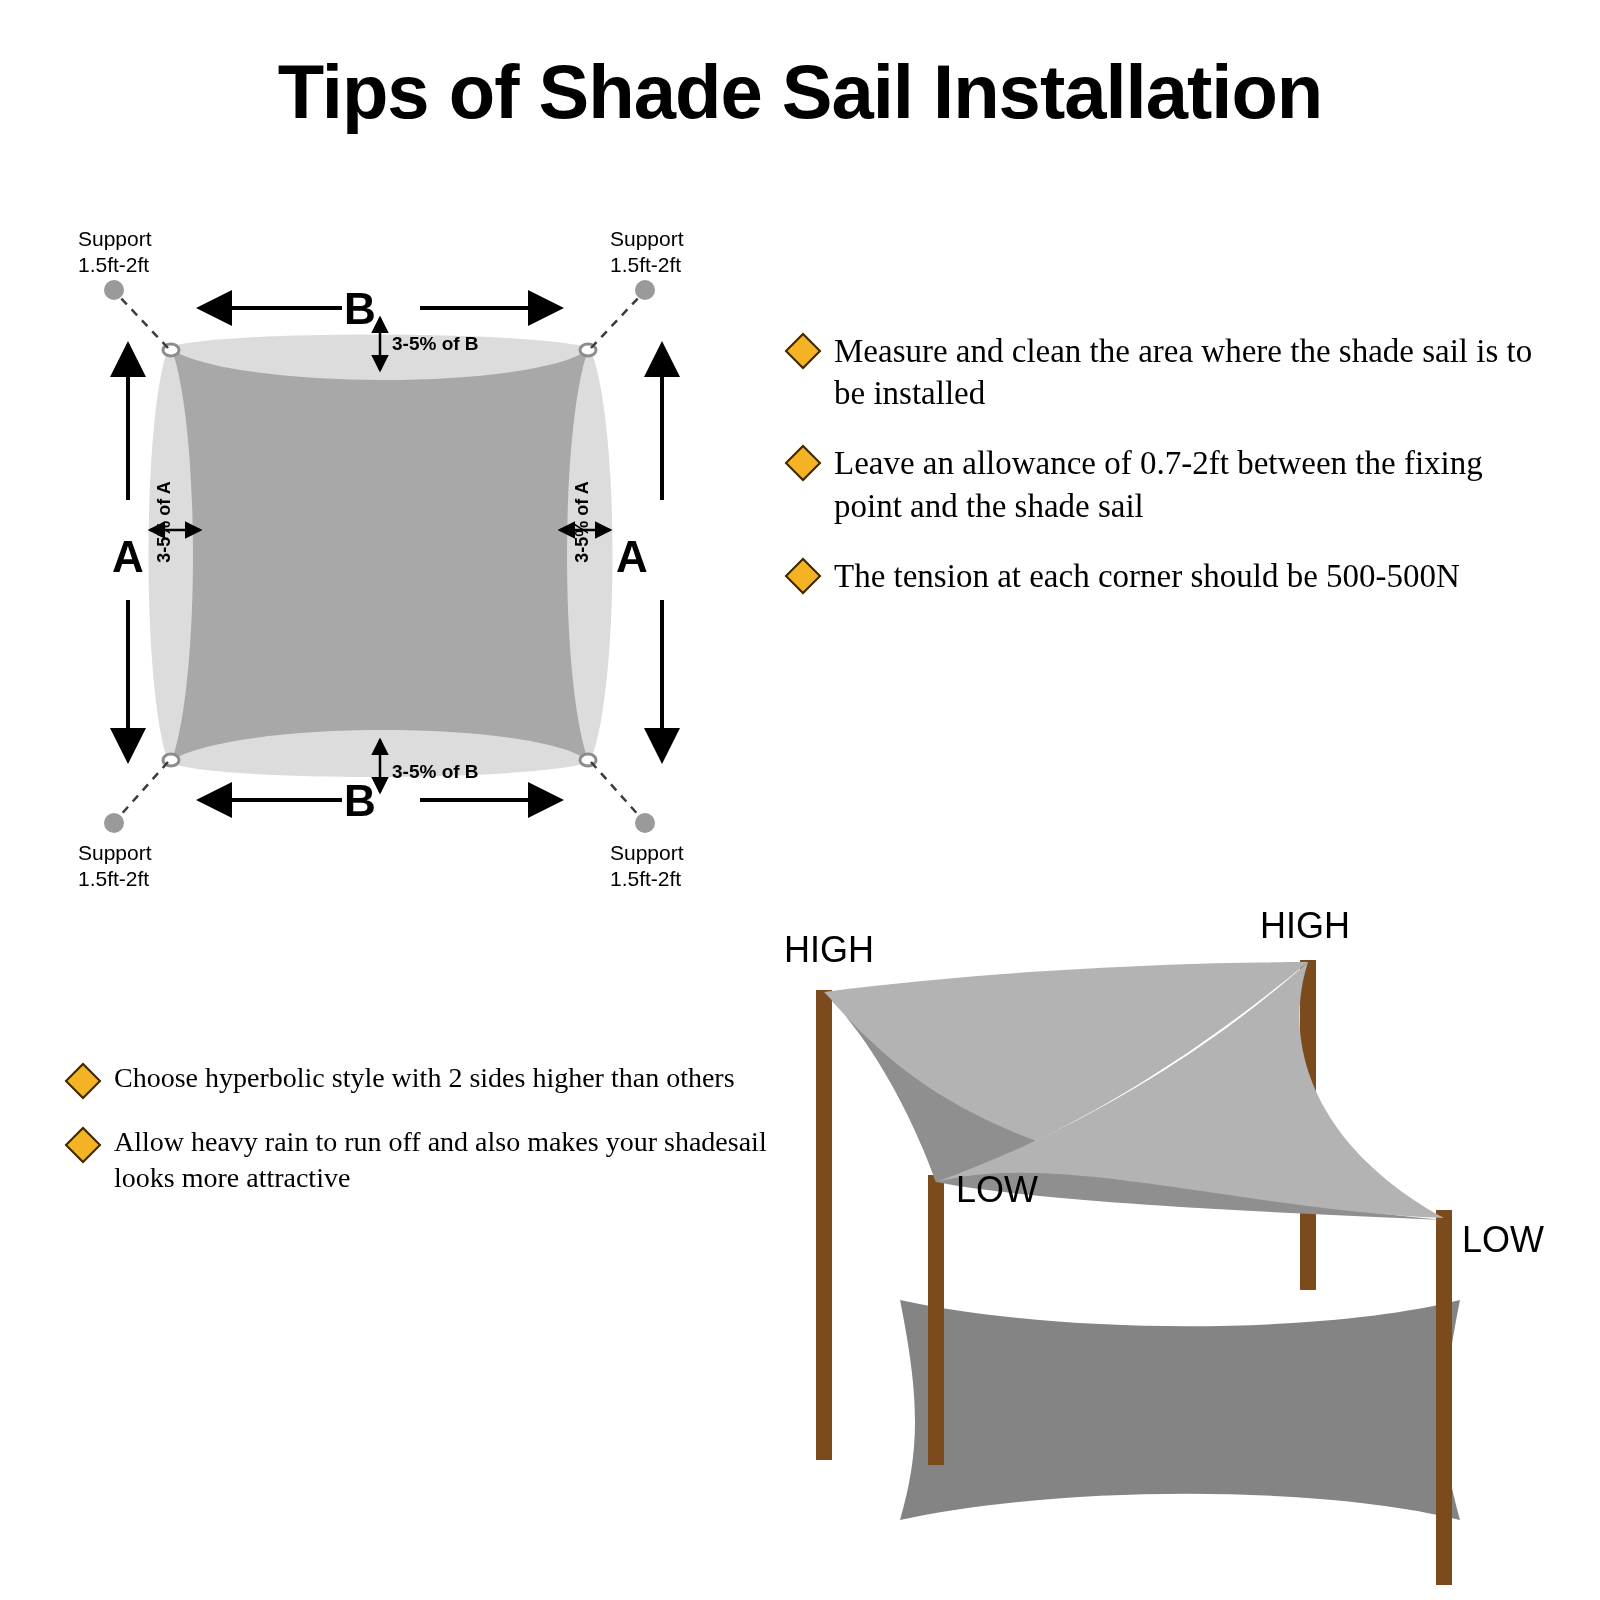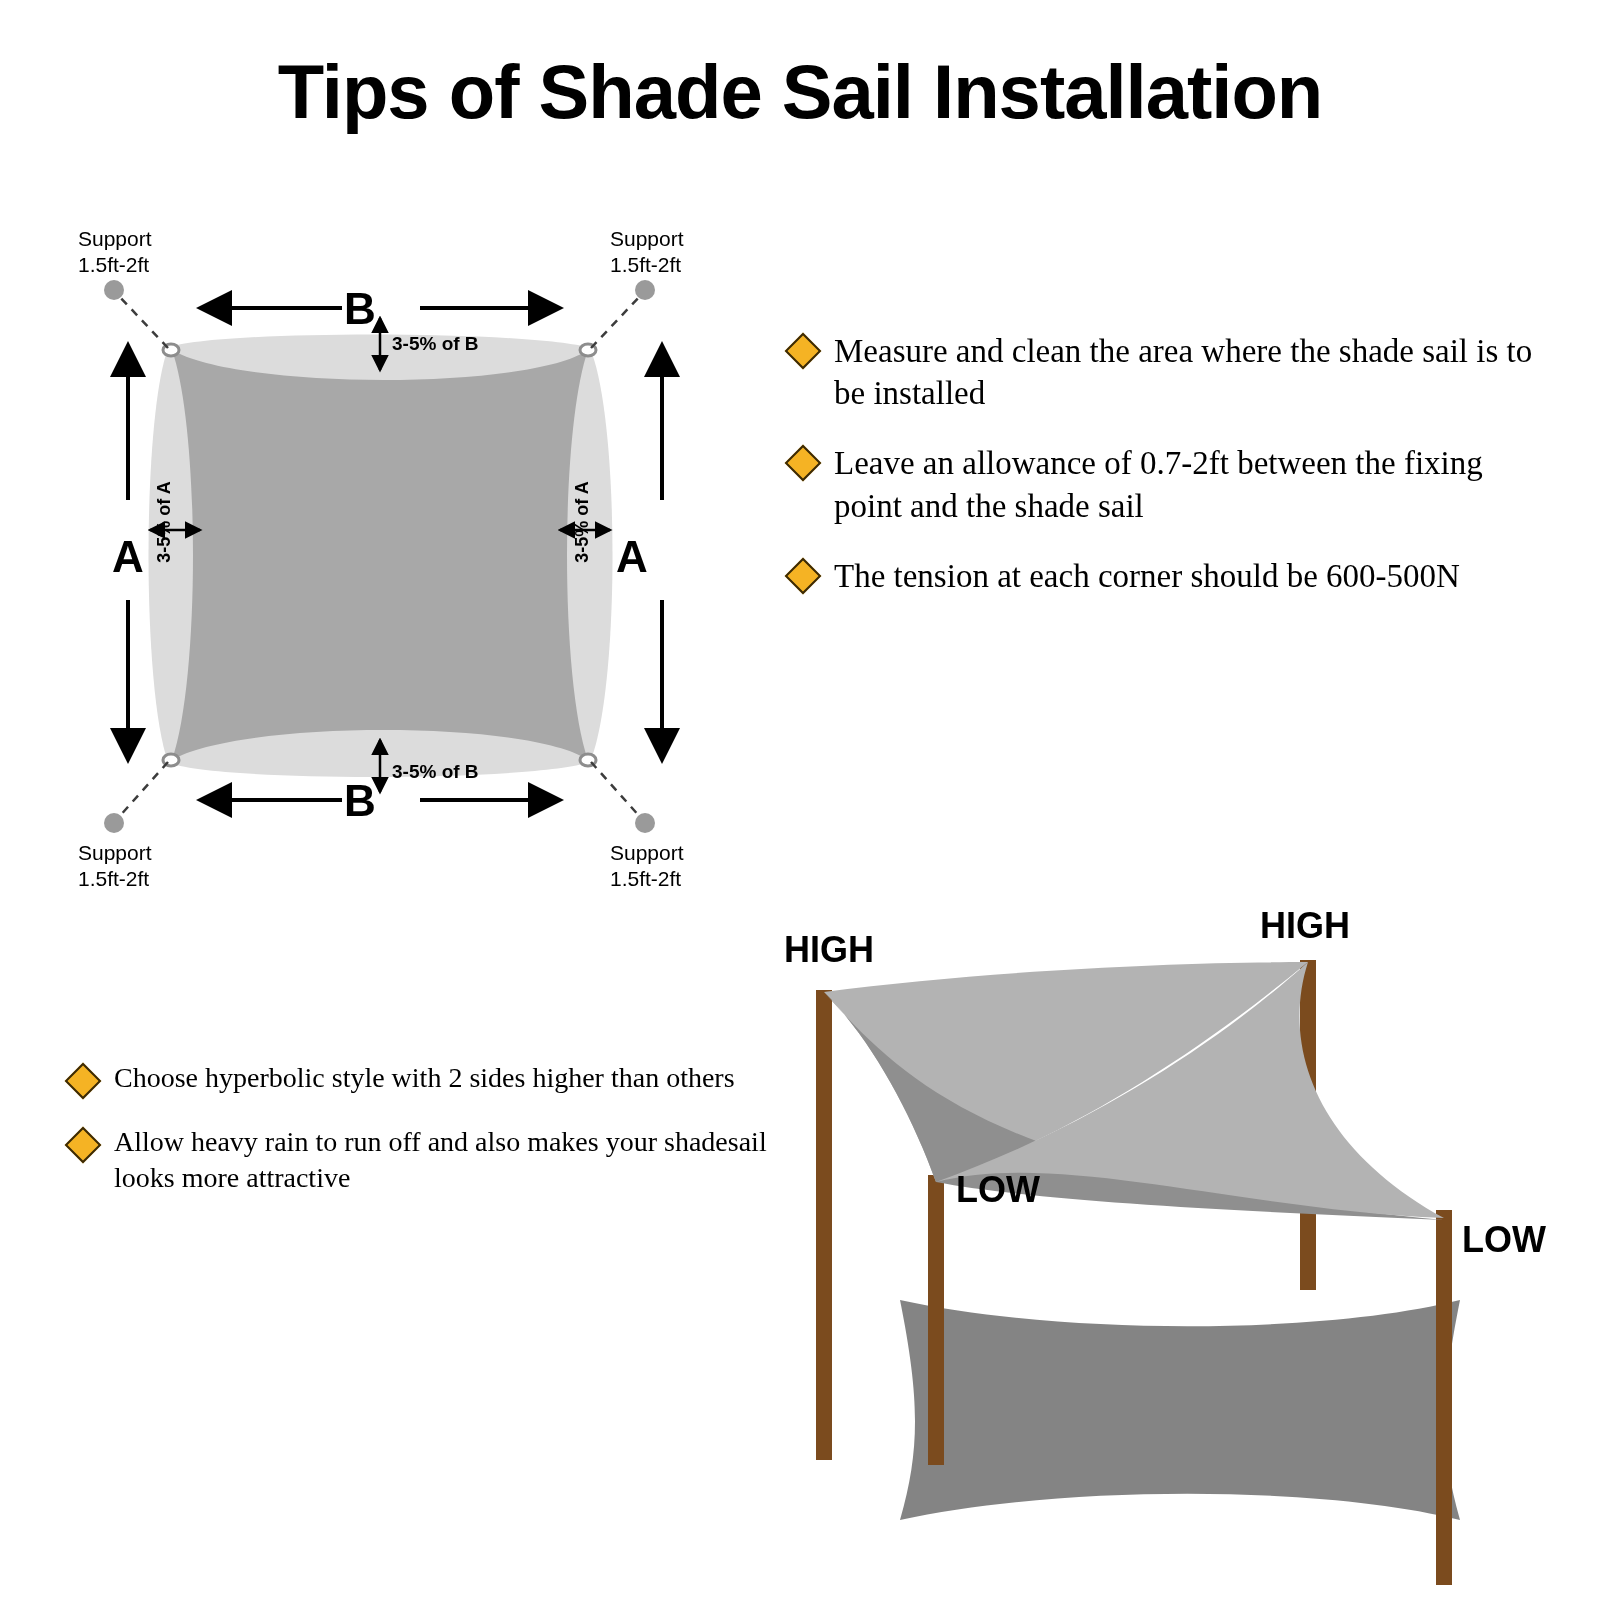--- a/index.html
+++ b/index.html
@@ -75,21 +75,20 @@
   }
   .bullets-bottom .bullet-text { font-size: 28px; }
 
   
   .diagram-bottom {
     position: absolute;
     left: 760px;
     top: 910px;
     width: 840px;
     height: 690px;
-    font-weight: bold;
   }
   .diagram-bottom svg { display: block; }
 </style>
 </head>
 <body>
 
 <div class="page-title">Tips of Shade Sail Installation</div>
 
 <div class="diagram-top">
   <svg width="720" height="700" viewBox="0 0 720 700" xmlns="http://www.w3.org/2000/svg">
@@ -196,21 +195,21 @@
   <div class="bullet">
     <span class="bullet-marker"></span>
     <span class="bullet-text">Measure and clean the area where the shade sail is to be installed</span>
   </div>
   <div class="bullet">
     <span class="bullet-marker"></span>
     <span class="bullet-text">Leave an allowance of 0.7-2ft between the fixing point and the shade sail</span>
   </div>
   <div class="bullet">
     <span class="bullet-marker"></span>
-    <span class="bullet-text">The tension at each corner should be 600-500N</span>
+    <span class="bullet-text">The tension at each corner should be 500-500N</span>
   </div>
 </div>
 
 <div class="bullet-list bullets-bottom">
   <div class="bullet">
     <span class="bullet-marker"></span>
     <span class="bullet-text">Choose hyperbolic style with 2 sides higher than others</span>
   </div>
   <div class="bullet">
     <span class="bullet-marker"></span>

